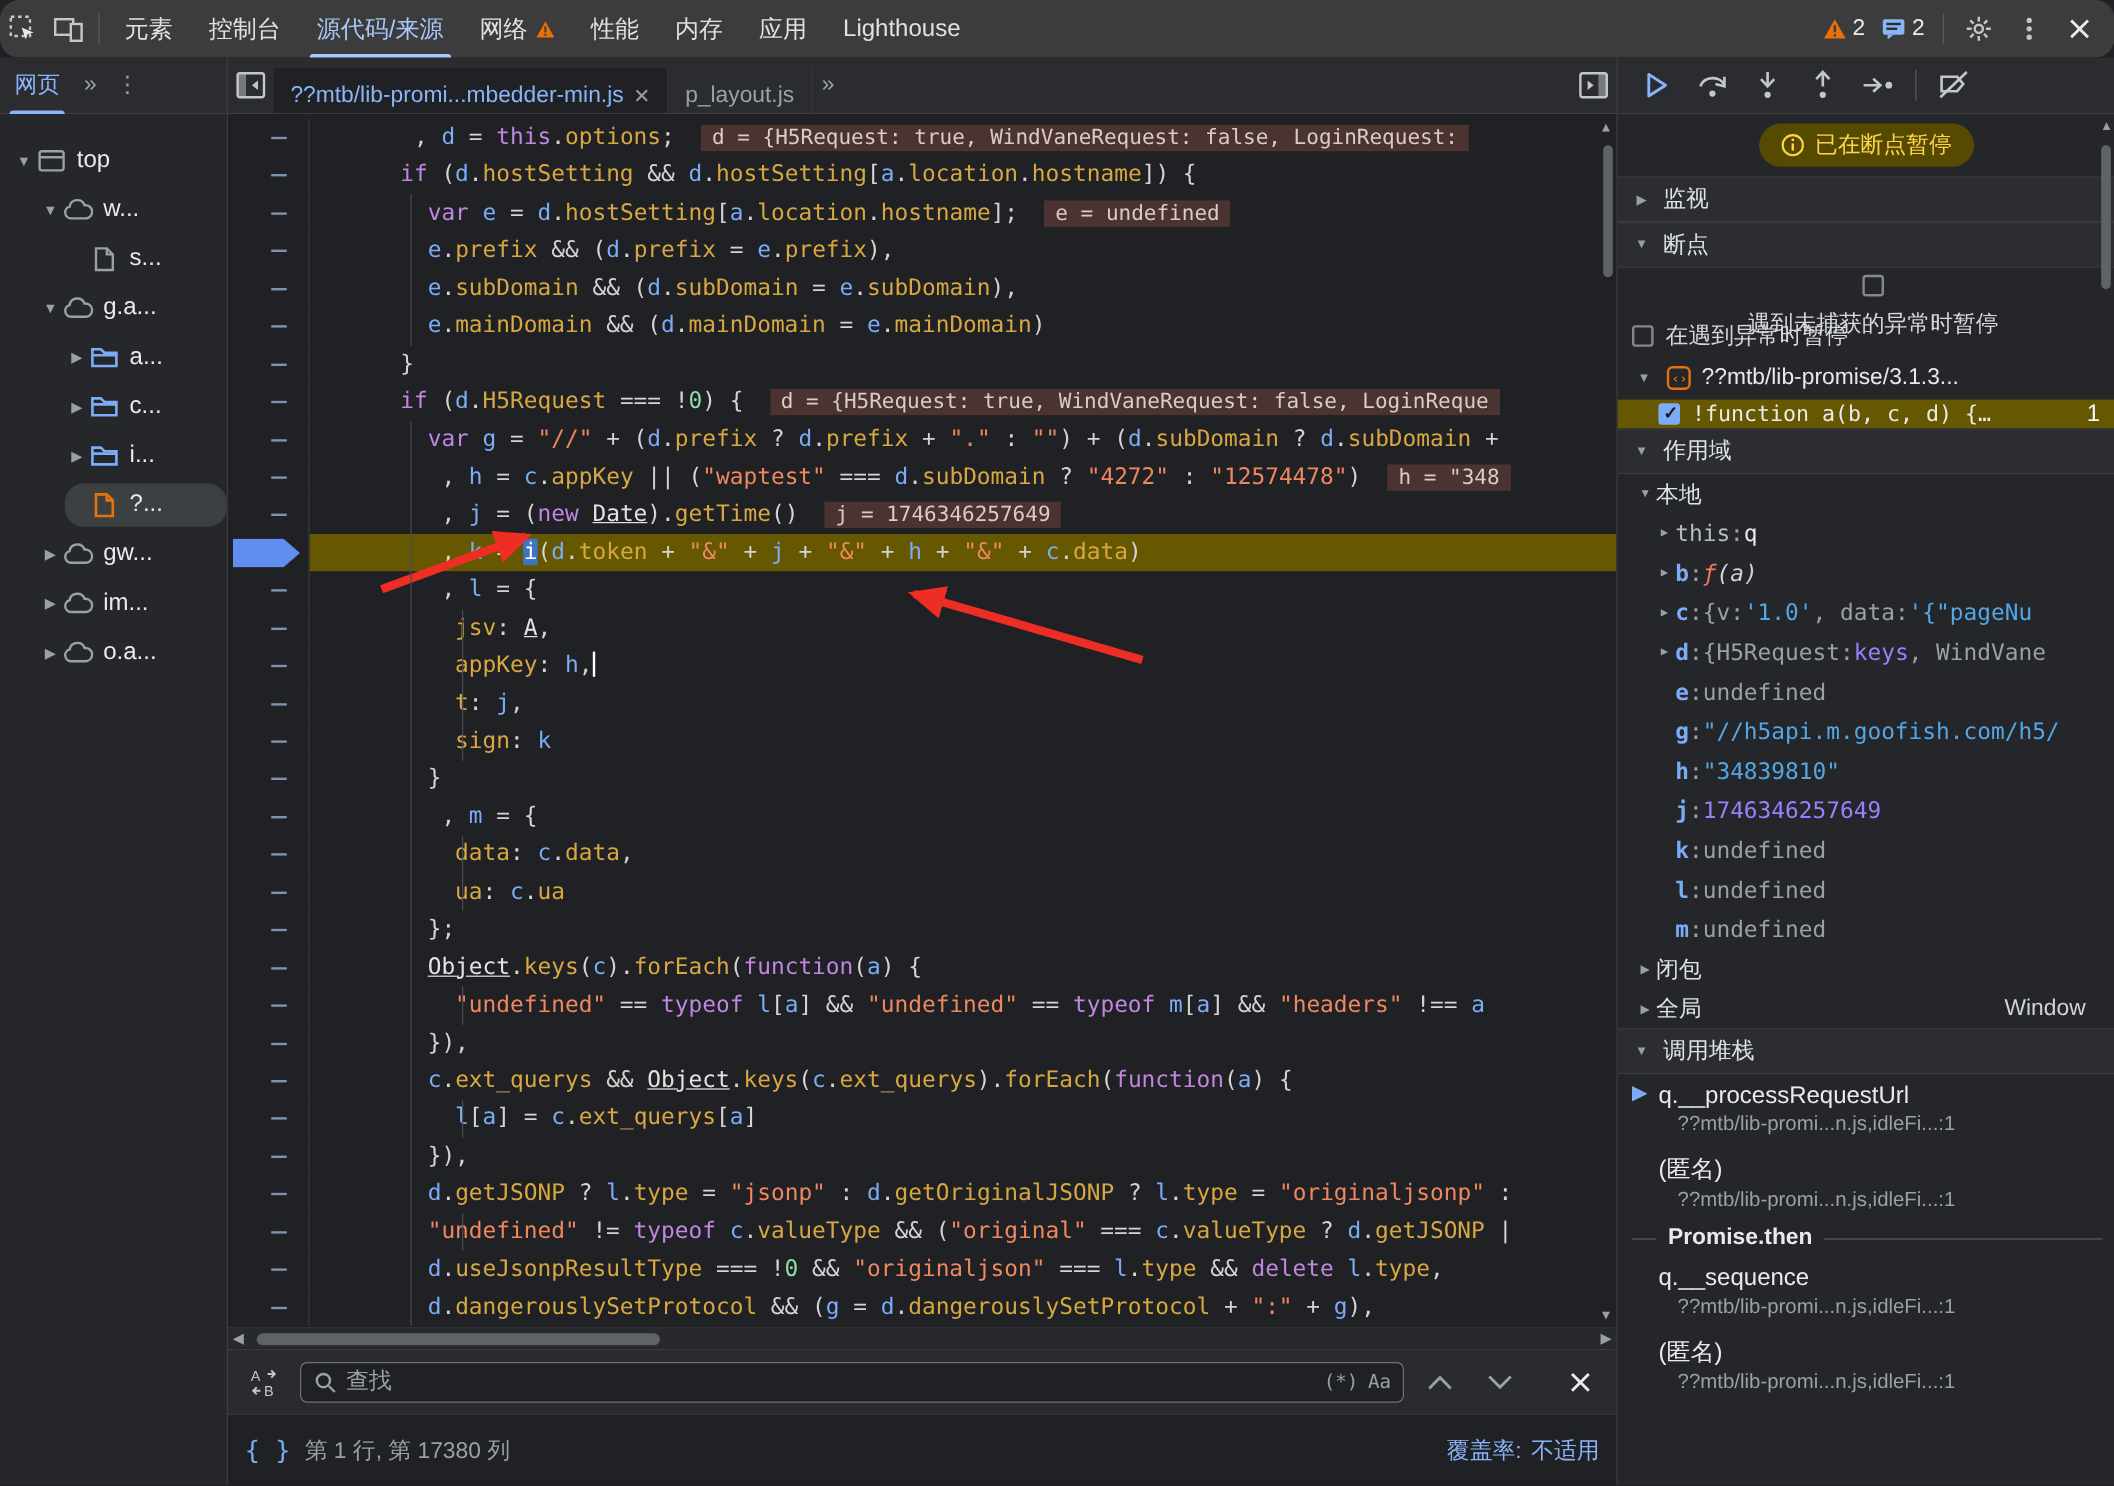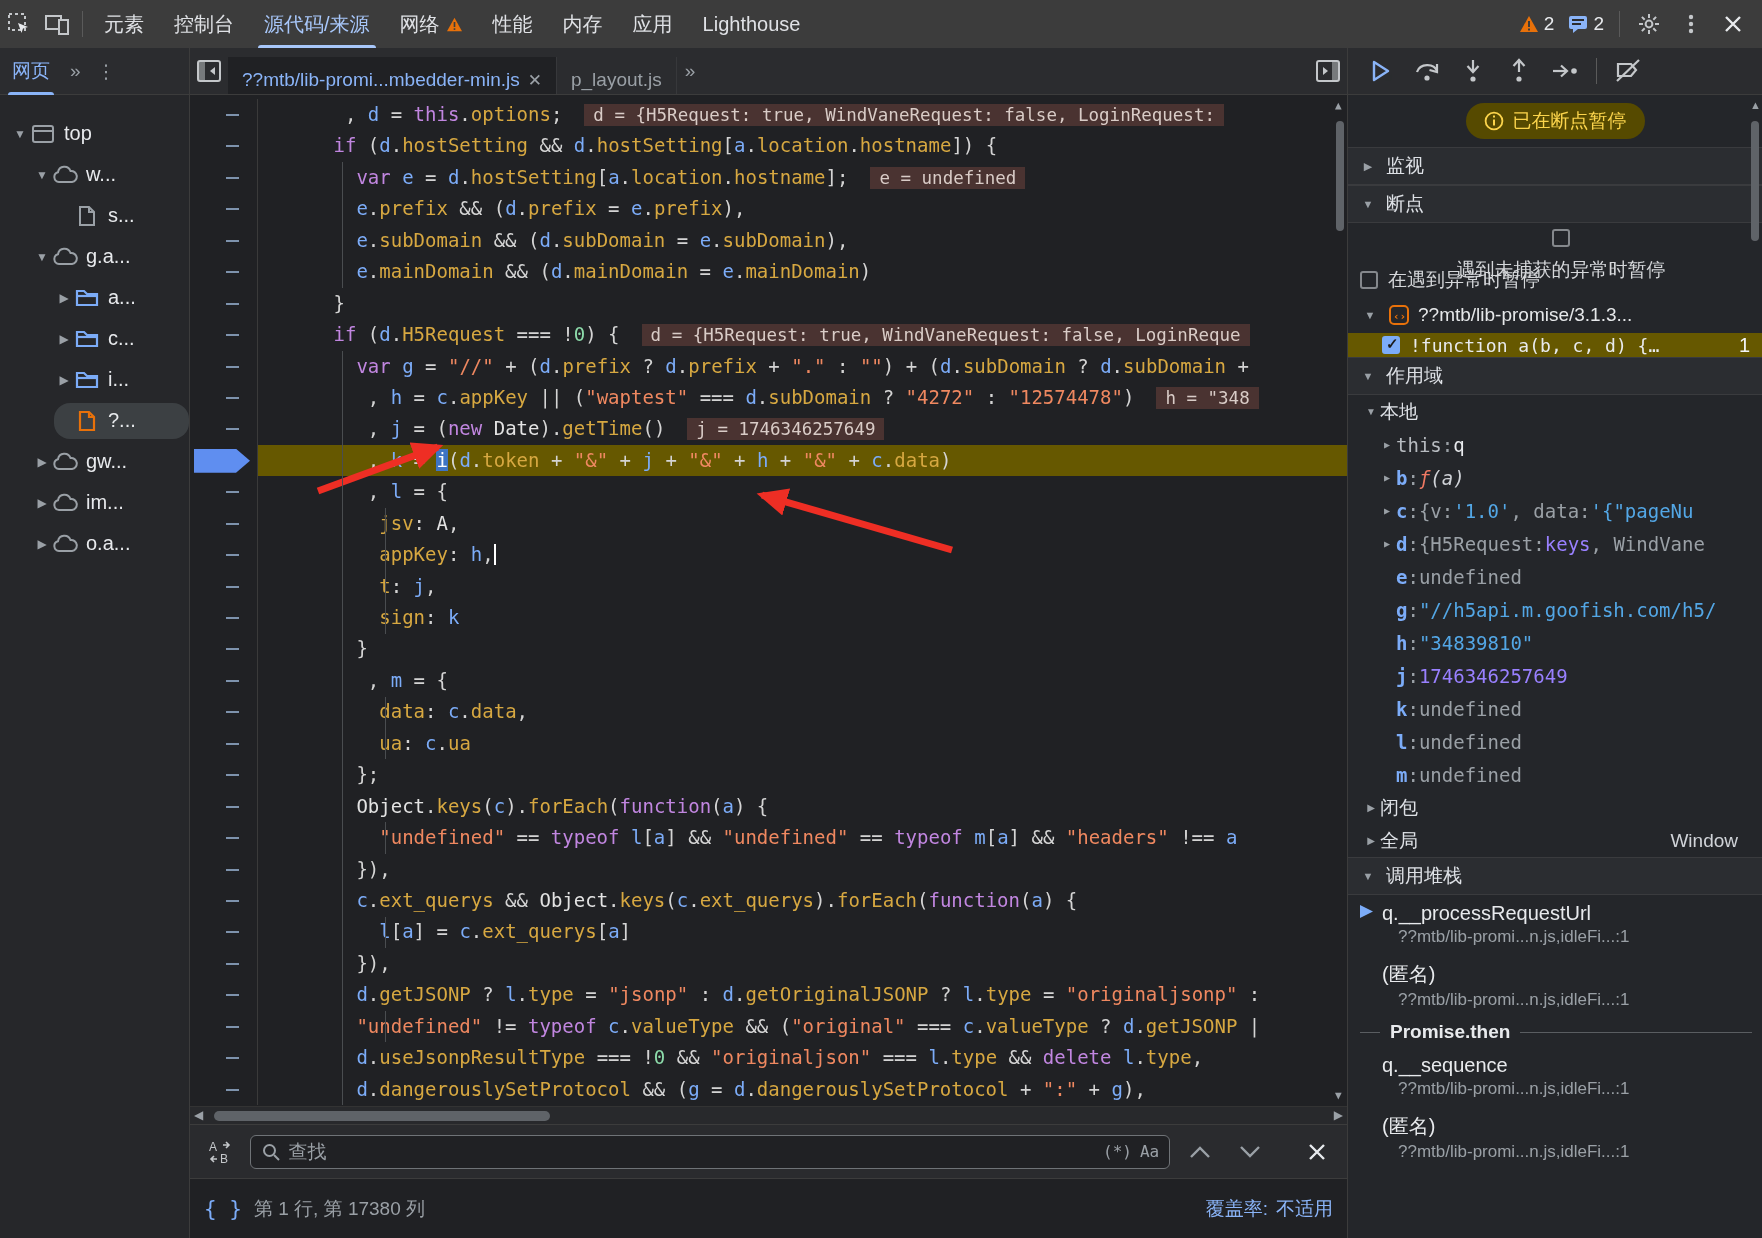--- a/index.html
+++ b/index.html
@@ -1,21 +1,21 @@
 <!DOCTYPE html>
 <html><head>
 <meta charset="utf-8">
 <style>
   * { margin:0; padding:0; box-sizing:border-box; }
   html,body { width:1762px; height:1238px; overflow:hidden; background:#202124;
               font-family:"Liberation Sans", sans-serif; }
   .app { width:1762px; height:1238px; display:flex; flex-direction:column; color:#e8eaed; }
 
   
-  .top-bar { height:48px; background:#3c3c3c; display:flex; align-items:center; flex:none; }
+  .top-bar { height:48px; background:#3c3c3c; display:flex; align-items:center; flex:none;border-radius:16px; }
   .tb-icon { width:38px; height:38px; display:flex; align-items:center; justify-content:center; cursor:pointer; }
   .tb-sep { width:1px; height:26px; background:#5a5a5a; margin:0 6px; }
   .ptabs { display:flex; height:48px; }
   .ptab { position:relative; padding:0 15px; height:48px; display:flex; align-items:center; gap:6px;
           color:#dfe1e5; font-size:20px; cursor:pointer; white-space:nowrap; }
   .ptab.active { color:#a8c7fa; }
   .ptab.active::after { content:""; position:absolute; left:9px; right:9px; bottom:0; height:3px;
           background:#a8c7fa; border-radius:3px 3px 0 0; }
   .tb-right { margin-left:auto; display:flex; align-items:center; gap:4px; padding-right:10px; }
   .badge { display:flex; align-items:center; gap:5px; font-size:19px; color:#e8eaed; padding:0 5px; cursor:pointer; }
@@ -54,21 +54,21 @@
   .code-area { position:relative; height:1011px; overflow:hidden; flex:none;
                font-family:"DejaVu Sans Mono","Liberation Mono",monospace; }
   .cl { display:flex; height:31.45px; line-height:31.45px; font-size:19px; white-space:pre; }
   .gut { width:68px; flex:none; border-right:1px solid #3a3a3a; position:relative; }
   .dash { position:absolute; left:36px; top:15px; width:13px; height:2px; background:#7e93ad; }
   .exec-arrow { position:absolute; left:4px; top:4px; width:56px; height:24px; background:#5f8ef0;
                 clip-path:polygon(0 0,75% 0,100% 50%,75% 100%,0 100%); }
   .code-part { flex:1; overflow:hidden; }
   .cl.current .code-part { background:#665800; }
   .tk-k{color:#c186e0;} .tk-v{color:#7cacf8;} .tk-p{color:#d7a841;} .tk-o{color:#d4d4d4;}
-  .tk-s{color:#ef8860;} .tk-n{color:#8ddcab;} .tk-w{color:#e3e3e3;}
+  .tk-s{color:#ef8860;} .tk-n{color:#8ddcab;} .tk-w{color:#e3e3e3;text-decoration:underline;}
   .tk-x{background:#3e74c4;color:#ffffff;}
   .inline-hint { margin-left:22px; background:#4a3331; color:#d9ccc7; padding:1px 9px; font-size:17.5px; }
   .caret { display:inline-block; width:2px; height:21px; background:#ffffff; vertical-align:-4px; }
   .iguide { position:absolute; width:1px; background:#4a4d50; }
 
   
   .vscroll { position:absolute; right:0; top:0; width:14px; height:100%; }
   .vscroll .arr { position:absolute; left:2px; color:#9aa0a6; font-size:11px; }
   .vthumb { position:absolute; left:3px; width:8px; border-radius:4px; background:#5f6368; }
 

